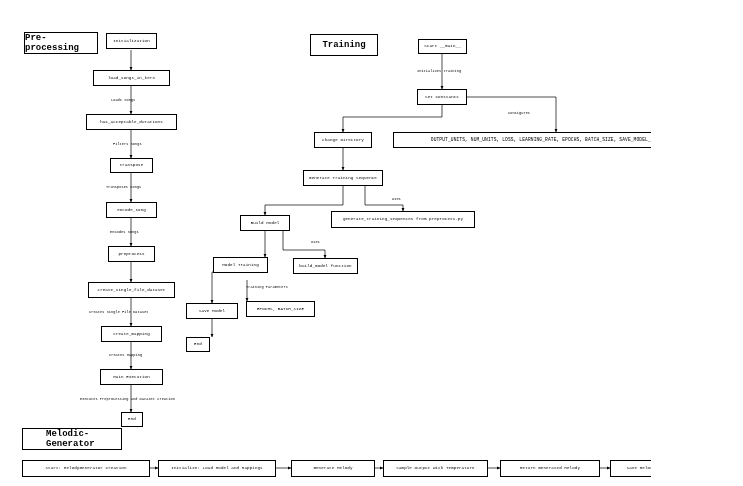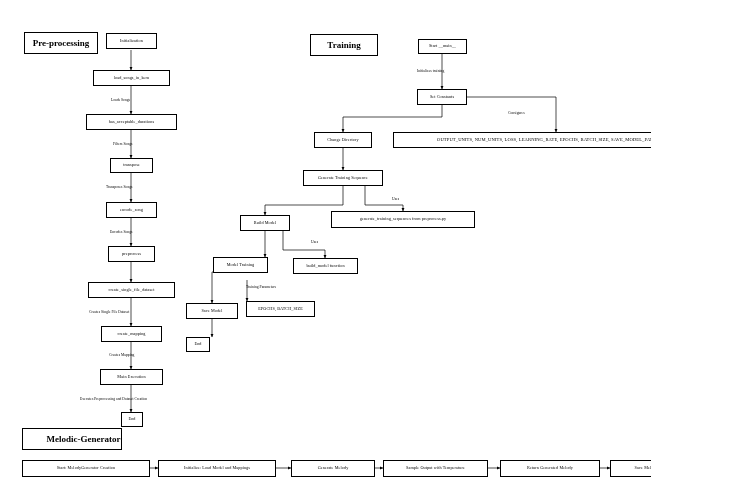--- a/index.html
+++ b/index.html
@@ -5,21 +5,21 @@
   html, body {
     margin: 0;
     padding: 0;
     background: #ffffff;
   }
   #canvas {
     position: relative;
     width: 651px;
     height: 486px;
     background: #ffffff;
-    font-family: Liberation Serif, serif;
+    font-family: Liberation Mono, monospace;
     overflow: hidden;
   }
   svg.wires {
     position: absolute;
     left: 0;
     top: 0;
     width: 743px;
     height: 486px;
     pointer-events: none;
   }

